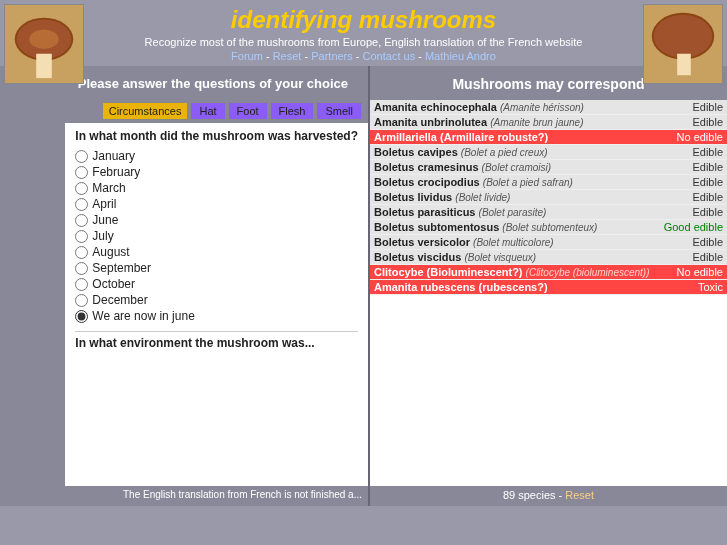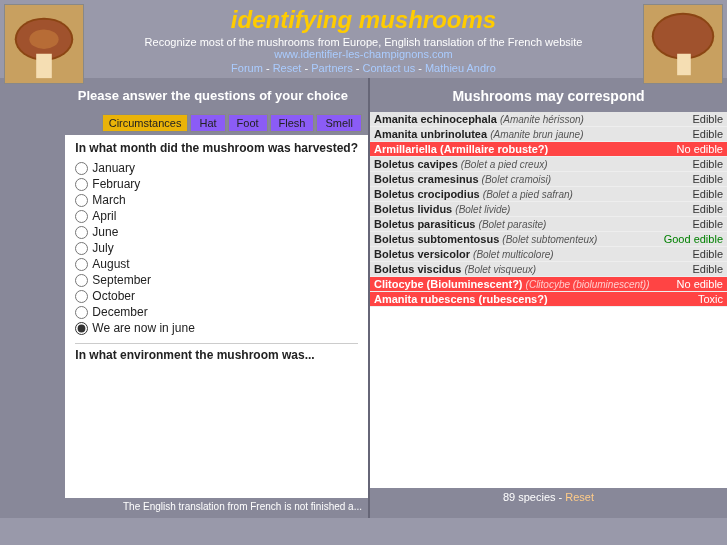--- a/index.html
+++ b/index.html
@@ -173,21 +173,21 @@
     .edible { white-space: nowrap; font-size: 11px; color: #333; margin-left: 6px; }
     .edible.good { color: green; }
 
     
     #species-footer {
       background: #888899;
       color: white;
       font-size: 11px;
       text-align: center;
       padding: 3px 0;
-      height: 30px;
+      height: 20px;
     }
 
     
     ::-webkit-scrollbar { width: 12px; }
     ::-webkit-scrollbar-track { background: #ccccdd; }
     ::-webkit-scrollbar-thumb { background: #999999; border: 1px solid #777; }
 
     .tabs-row {
       display: flex;
       align-items: center;
@@ -212,21 +212,20 @@
   <div class="mushroom-right">
     <svg class="mush-svg" viewBox="0 0 80 80">
       <rect width="80" height="80" fill="#c8a060"></rect>
       <ellipse cx="40" cy="32" rx="32" ry="24" fill="#8B4513"></ellipse>
       <ellipse cx="40" cy="32" rx="30" ry="22" fill="#A0522D"></ellipse>
       <rect x="34" y="50" width="14" height="22" fill="#f5deb3"></rect>
     </svg>
   </div>
   <h1>identifying mushrooms</h1>
   <div class="subtitle">Recognize most of the mushrooms from Europe, English translation of the French website</div>
-  <div class="url-link">www.identifier-les-champignons.com</div>
   <div class="nav-links">
     <span style="color:#aaccff;cursor:pointer;">Forum</span><span> - </span><span style="color:#aaccff;cursor:pointer;">Reset</span><span> - </span><span style="color:#aaccff;cursor:pointer;">Partners</span><span> - </span><span style="color:#aaccff;cursor:pointer;">Contact us</span><span> - </span><span style="color:#aaccff;cursor:pointer;">Mathieu Andro</span>
   </div>
 </div>
 
 <div id="main">
 
   <div id="left-panel">
     <div id="question-title">Please answer the questions of your choice</div>
 

